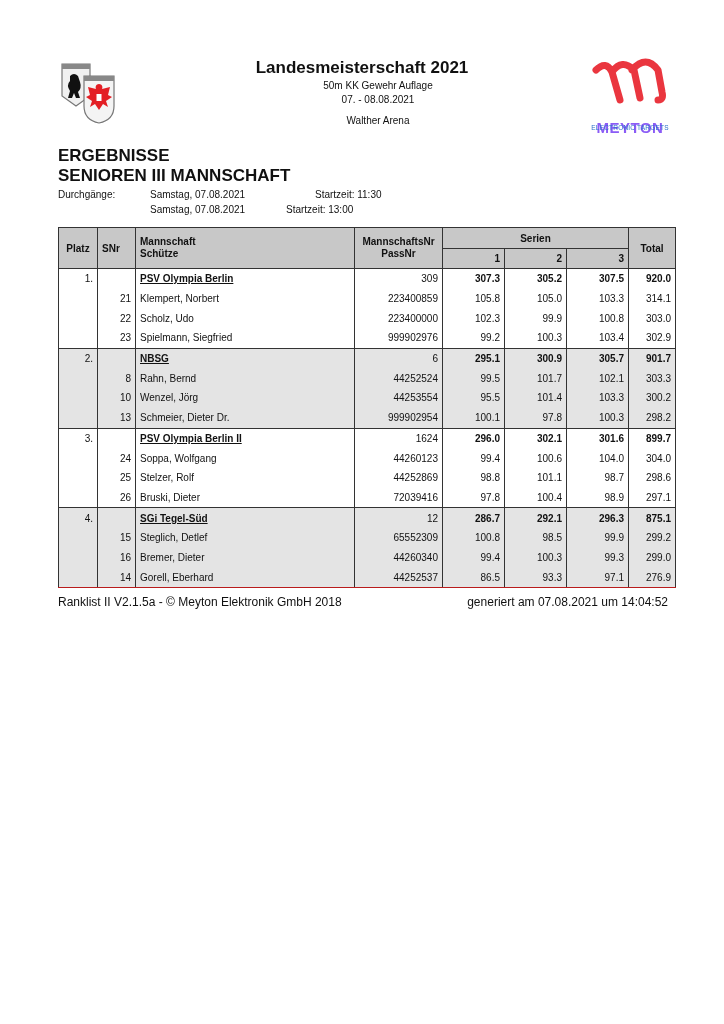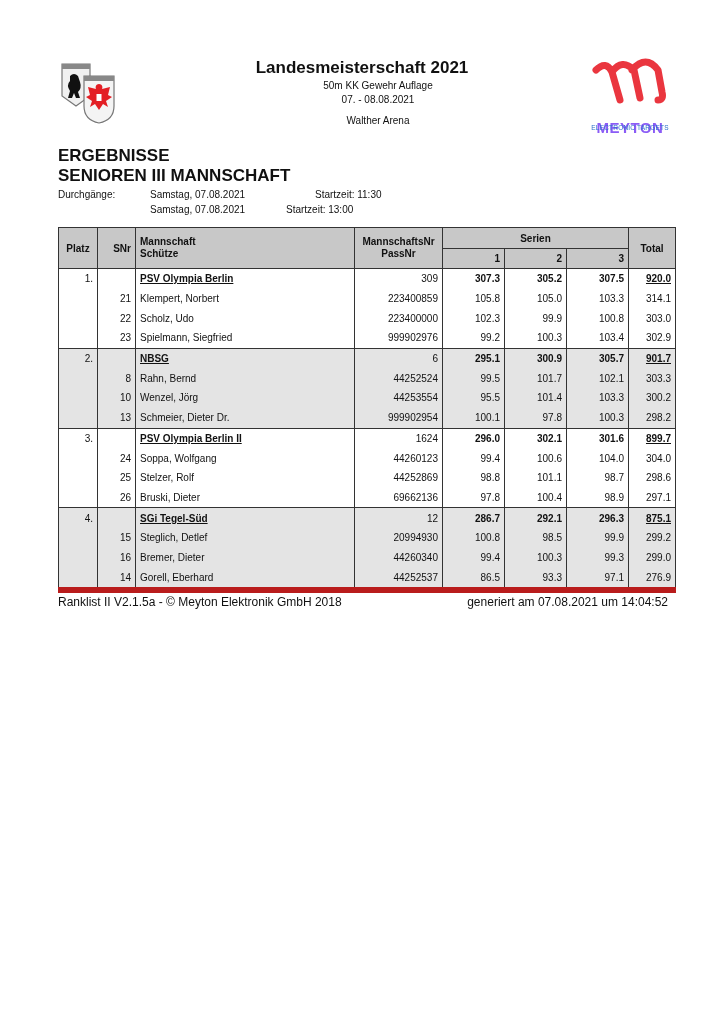--- a/index.html
+++ b/index.html
@@ -20,24 +20,24 @@
   table.res thead tr.h2r th { height: 19px; }
   .c-platz { width: 30px; text-align: right; }
   .c-snr { width: 29px; text-align: right; }
   .c-name { width: 210px; text-align: left; }
   .c-pass { width: 79px; text-align: right; }
   .c-s { width: 53px; text-align: right; }
   .c-tot { width: 38px; text-align: right; }
   table.res td { border-left: 1px solid #333; border-right: 1px solid #333; }
   table.res tbody tr.grp-alt td { background: #e4e4e4; }
   table.res tbody tr.team-row td { border-top: 1px solid #333; }
-  table.res tbody tr.last td { border-bottom: 6px solid #b91c1c; }
+  table.res tbody tr.last td { border-bottom: 1px solid #b91c1c; }
   .team-name { font-weight: bold; text-decoration: underline; }
   .bold { font-weight: bold; }
-  .u-bold { font-weight: bold; text-decoration: underline; }
+  .u-bold { font-weight: bold; }
   th.left { text-align: left; }
   th.center { text-align: center; }
   th.right { text-align: right; }
   .footer { top: 595px; font-size: 12px; }
 </style>
 </head>
 <body>
 
 <div class="abs logo-left">
   <svg width="64" height="62" viewBox="0 0 64 62">
@@ -69,21 +69,21 @@
 <div class="abs small" style="left:58px;top:189px;">Durchgänge:</div>
 <div class="abs small" style="left:150px;top:189px;">Samstag, 07.08.2021</div>
 <div class="abs small" style="left:286px;top:189px;margin-left:29px;">Startzeit: 11:30</div>
 <div class="abs small" style="left:150px;top:204px;">Samstag, 07.08.2021</div>
 <div class="abs small" style="left:286px;top:204px;">Startzeit: 13:00</div>
 
 <table class="res">
   <thead>
     <tr class="h1r">
       <th rowspan="2" class="c-platz center" style="text-align:center;">Platz</th>
-      <th rowspan="2" class="c-snr" style="text-align:right;">SNr</th>
+      <th rowspan="2" class="c-snr" style="text-align:left;">SNr</th>
       <th rowspan="2" class="c-name left" style="line-height:12px;">
         <div>Mannschaft</div>
         <div>Schütze</div>
       </th>
       <th rowspan="2" class="c-pass" style="text-align:center;line-height:12px;">
         <div>MannschaftsNr</div>
         <div>PassNr</div>
       </th>
       <th colspan="3" class="center">Serien</th>
       <th rowspan="2" class="c-tot" style="text-align:center;">Total</th>
@@ -205,42 +205,42 @@
       <td class="c-pass">44252869</td>
       <td class="c-s">98.8</td>
       <td class="c-s">101.1</td>
       <td class="c-s">98.7</td>
       <td class="c-tot">298.6</td>
     </tr>
     <tr>
       <td class="c-platz"></td>
       <td class="c-snr">26</td>
       <td class="c-name">Bruski, Dieter</td>
-      <td class="c-pass">69662136</td>
+      <td class="c-pass">72039416</td>
       <td class="c-s">97.8</td>
       <td class="c-s">100.4</td>
       <td class="c-s">98.9</td>
       <td class="c-tot">297.1</td>
     </tr>
 
     <tr class="team-row grp-alt">
       <td class="c-platz">4.</td>
       <td class="c-snr"></td>
       <td class="c-name team-name">SGi Tegel-Süd</td>
       <td class="c-pass">12</td>
       <td class="c-s bold">286.7</td>
       <td class="c-s bold">292.1</td>
       <td class="c-s bold">296.3</td>
       <td class="c-tot u-bold">875.1</td>
     </tr>
     <tr class="grp-alt">
       <td class="c-platz"></td>
       <td class="c-snr">15</td>
       <td class="c-name">Steglich, Detlef</td>
-      <td class="c-pass">20994930</td>
+      <td class="c-pass">65552309</td>
       <td class="c-s">100.8</td>
       <td class="c-s">98.5</td>
       <td class="c-s">99.9</td>
       <td class="c-tot">299.2</td>
     </tr>
     <tr class="grp-alt">
       <td class="c-platz"></td>
       <td class="c-snr">16</td>
       <td class="c-name">Bremer, Dieter</td>
       <td class="c-pass">44260340</td>

